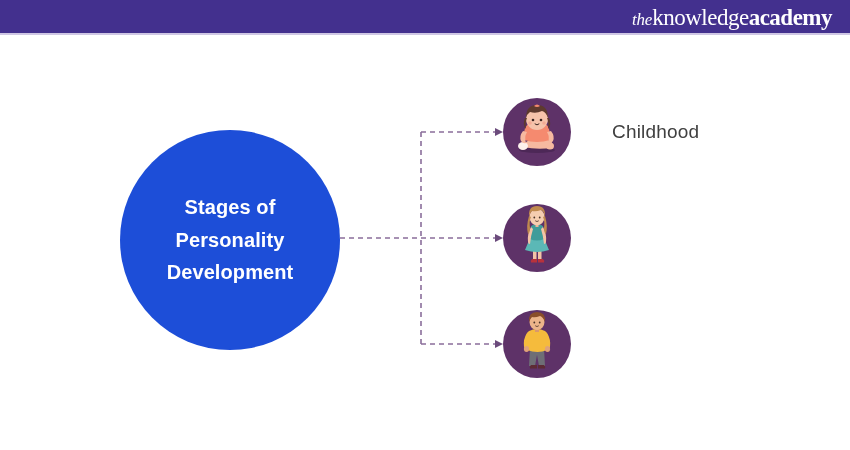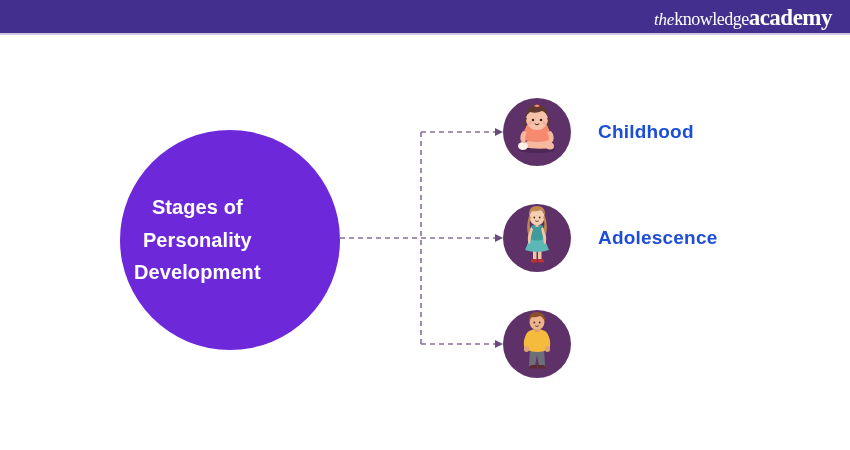--- a/index.html
+++ b/index.html
@@ -43,21 +43,21 @@
     color: #ffffff;
     line-height: 1;
   }
   .logo-the {
     font-style: italic;
     font-size: 17px;
     letter-spacing: -0.2px;
     text-align: right;
   }
   .logo-knowledge {
-    font-size: 18px;
+    font-size: 23px;
     letter-spacing: -0.5px;
   }
   .logo-academy {
     font-size: 23px;
     font-weight: bold;
     letter-spacing: -0.5px;
     margin-top: 44px;
   }
 
   
@@ -77,23 +77,24 @@
   }
 
   
   #hub-circle {
     position: absolute;
     left: 120px;
     top: 95px;
     width: 220px;
     height: 220px;
     border-radius: 50%;
-    background: #6d28d9;
+    background: #1d4ed8;
     display: flex;
     align-items: center;
+    justify-content: center;
     text-align: center;
   }
   #hub-label {
     color: #ffffff;
     font-size: 20px;
     font-weight: bold;
     line-height: 1.62;
     letter-spacing: 0.1px;
     padding: 0 14px;
     white-space: pre-line;
@@ -122,24 +123,24 @@
     overflow: hidden;
   }
   .stage-icon-circle svg {
     position: absolute;
     left: 0;
     top: 0;
     width: 68px;
     height: 68px;
   }
   .stage-label {
-    margin-left: 27px;
-    color: #1d4ed8;
+    margin-left: 41px;
+    color: #404040;
     font-size: 19px;
-    font-weight: bold;
+    font-weight: normal;
     letter-spacing: 0.2px;
     white-space: nowrap;
   }
 </style>
 </head>
 <body>
 
 <div id="header-bar">
   <div id="brand-logo">
     <span class="logo-the">the</span><span class="logo-knowledge">knowledge</span><span class="logo-academy">academy</span>
@@ -233,21 +234,20 @@
 
         <path d="M26 13 q-1 -11 8 -11 q9 0 8 11 q-1 -6 -4 -7 q-5 2 -9 1 q-2 2 -3 6z" fill="#c08a4e"></path>
         <path d="M26 12 q-3 10 -1 18 q2 -1 2 -6 q-1 -7 1 -11z" fill="#c08a4e"></path>
         <path d="M42 12 q3 10 1 18 q-2 -1 -2 -6 q1 -7 -1 -11z" fill="#c08a4e"></path>
 
         <circle cx="31.3" cy="13.5" r="0.9" fill="#4a3328"></circle>
         <circle cx="36.7" cy="13.5" r="0.9" fill="#4a3328"></circle>
         <path d="M32.5 17 q1.5 1.4 3 0" stroke="#4a3328" stroke-width="0.8" fill="none" stroke-linecap="round"></path>
       </svg>
     </div>
-    <div class="stage-label">Adolescence</div>
   </div>
 
   <div class="stage-row" id="stage-row-2">
     <div class="stage-icon-circle">
       <svg viewBox="0 0 68 68" xmlns="http://www.w3.org/2000/svg">
 
         <path d="M27 38 q7 3 14 0 l1 18 h-6 l-2 -11 l-2 11 h-6z" fill="#6e6e76"></path>
 
         <path d="M28 55 h6 v3.5 h-7 q-1 -2 1 -3.5z" fill="#5d2b35"></path>
         <path d="M35 55 h6 q2 1.5 1 3.5 h-7z" fill="#5d2b35"></path>

